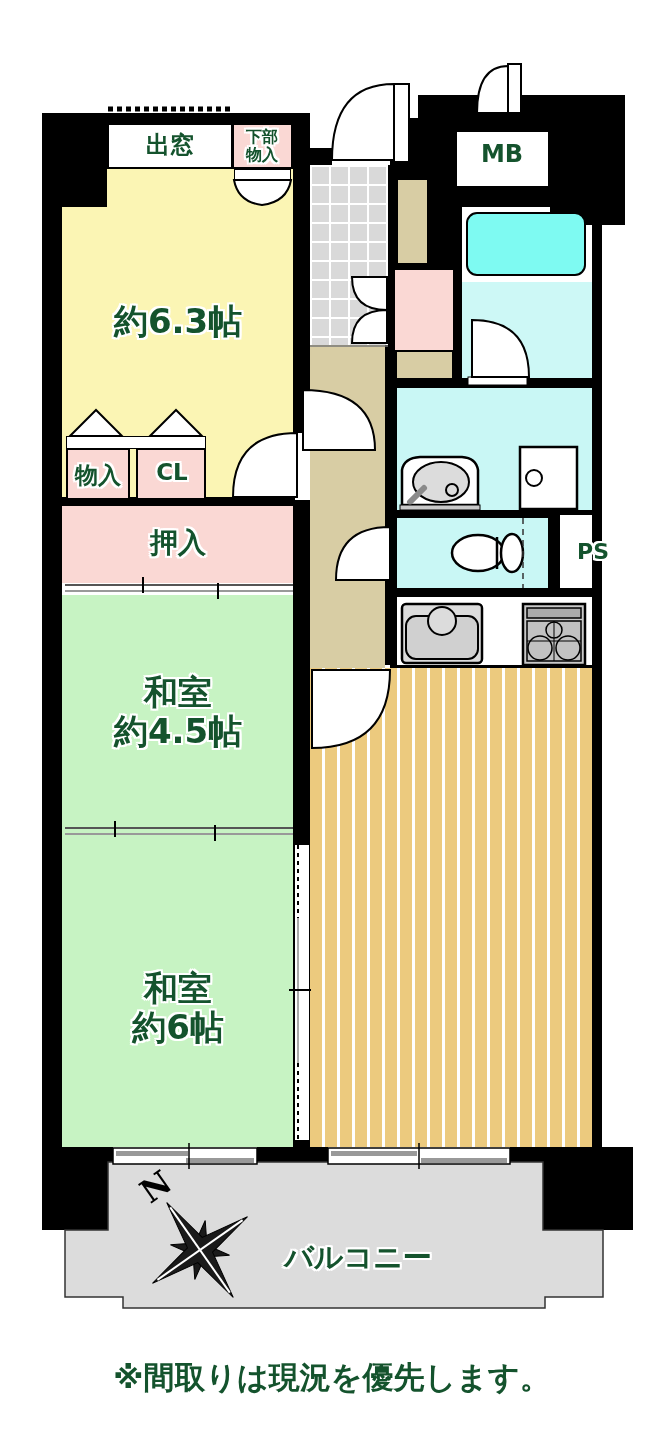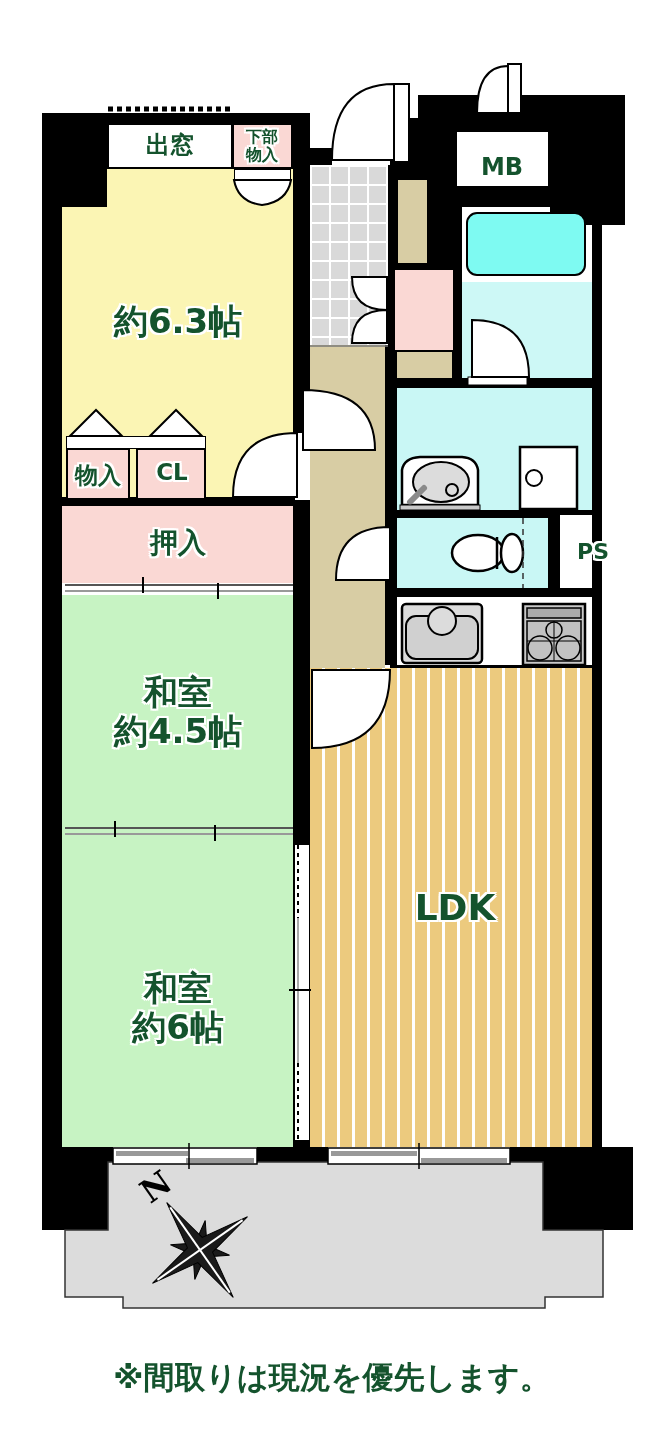--- a/index.html
+++ b/index.html
@@ -208,40 +208,40 @@
       <line x1="-52" y1="0" x2="52" y2="0" stroke="#fff" stroke-width="2"></line>
       <text x="0" y="-66" text-anchor="middle" font-size="32" font-weight="bold" fill="#000" font-family="DejaVu Serif, serif">N</text>
     </g>
   </svg>
 
   <div class="lbl" style="left:170px;top:146px;font-size:24px;">出窓</div>
   <div class="lbl" style="left:262px;top:146px;font-size:16px;">
     <div>下部</div>
     <div>物入</div>
   </div>
-  <div class="lbl" style="left:502px;top:168px;font-size:24px;">MB</div>
+  <div class="lbl" style="left:502px;top:155px;font-size:24px;">MB</div>
 
   <div class="lbl" style="left:178px;top:322px;font-size:34px;">
     <div>約6.3帖</div>
   </div>
 
   <div class="lbl" style="left:98px;top:475px;font-size:23px;">物入</div>
   <div class="lbl" style="left:172px;top:472px;font-size:23px;">CL</div>
   <div class="lbl" style="left:178px;top:543px;font-size:28px;">押入</div>
 
   <div class="lbl" style="left:178px;top:712px;font-size:34px;">
     <div>和室</div>
     <div>約4.5帖</div>
   </div>
 
   <div class="lbl" style="left:178px;top:1008px;font-size:34px;">
     <div>和室</div>
     <div>約6帖</div>
   </div>
 
   <div class="lbl" style="left:455px;top:908px;font-size:36px;">
-    <div>LDK</div>
   </div>
 
   <div class="lbl" style="left:577px;top:552px;font-size:22px;margin-left:16px;">PS</div>
+  <div class="lbl" style="left:358px;top:1258px;font-size:29px;">バルコニー</div>
 
   <div class="lbl plain" style="left:332px;top:1378px;font-size:31px;font-weight:700;">※間取りは現況を優先します。</div>
 </div>
 
 </body></html>

